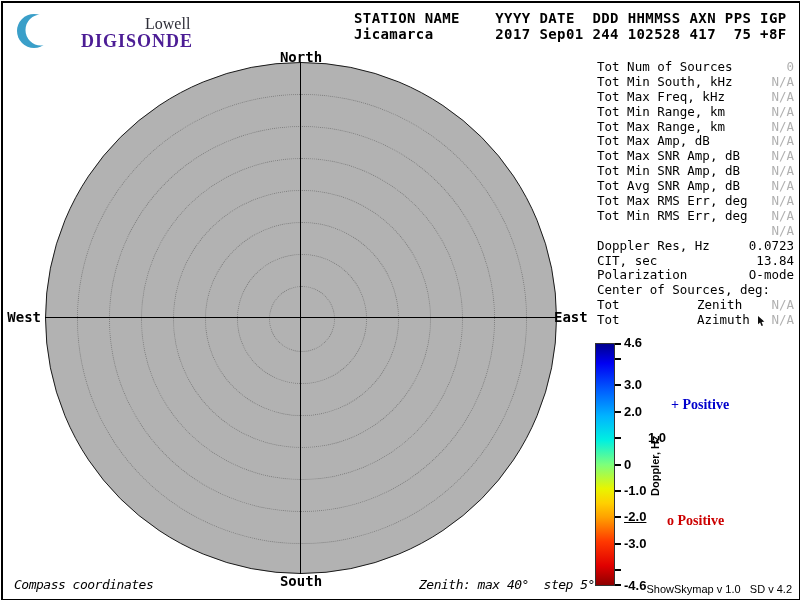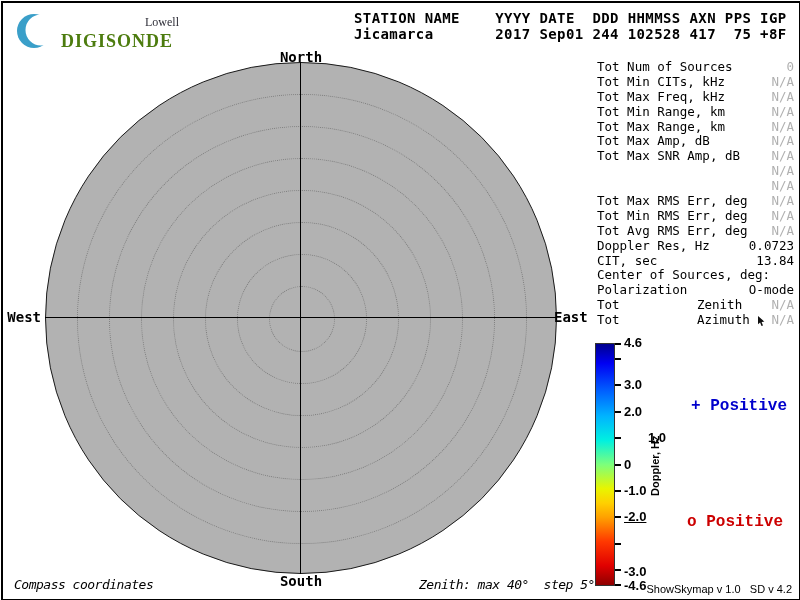--- a/index.html
+++ b/index.html
@@ -4,21 +4,21 @@
 <style>
   html,body{margin:0;padding:0;}
   body{width:800px;height:600px;position:relative;background:#ffffff;
        font-family:"DejaVu Sans Mono","Liberation Mono",monospace;overflow:hidden;}
   .page{position:absolute;left:1px;top:1px;width:796px;height:596px;border:2px solid #000;}
 
   
   .logo{position:absolute;left:12px;top:6px;width:230px;height:42px;}
   .logo svg{position:absolute;left:0;top:2px;}
   .logo-lowell{position:absolute;left:130px;top:6px;font-family:"Liberation Serif",serif;
-               font-size:12px;color:#2e2e38;}
+               font-size:16px;color:#2e2e38;}
   .logo-digisonde{position:absolute;left:46px;top:22px;font-family:"Liberation Serif",serif;
                font-weight:bold;font-size:18px;letter-spacing:1px;}
 
   
   .hdr{position:absolute;left:351px;white-space:pre;font-weight:bold;font-size:14px;
        letter-spacing:0.4px;color:#000;}
   .hdr.l1{top:7px;text-align:right;} .hdr.l2{top:23px;}
 
   
   .skymap{position:absolute;left:42px;top:59px;width:512px;height:512px;border-radius:50%;
@@ -44,22 +44,22 @@
   
   .cbar{position:absolute;left:592px;top:340px;width:20px;height:243px;
         border:1px solid #333;box-sizing:border-box;}
   .cbticks{position:absolute;left:592px;top:340px;width:60px;height:243px;}
   .cbtick{position:absolute;left:20px;width:6px;height:2px;background:#000;}
   .cbtick-label{position:absolute;left:29px;font-family:"Liberation Sans",sans-serif;
         font-weight:bold;font-size:13px;color:#000;white-space:nowrap;}
   .cbar-title{position:absolute;left:646px;top:422px;height:82px;width:14px;
         writing-mode:vertical-rl;transform:rotate(180deg);text-align:center;
         font-family:"Liberation Sans",sans-serif;font-weight:bold;font-size:11px;color:#000;}
-  .legend{position:absolute;font-family:Liberation Mono, monospace;font-weight:bold;
-        font-size:16px;white-space:pre;margin-left:20px;}
+  .legend{position:absolute;font-family:Liberation Serif, serif;font-weight:bold;
+        font-size:14px;white-space:pre;}
   .legend-pos{left:668px;top:394px;}
   .legend-neg{left:664px;top:510px;}
 
   
   .foot-italic{position:absolute;font-style:italic;font-size:13px;letter-spacing:-0.5px;
         color:#000;white-space:pre;}
   .foot-left{left:11px;top:574px;}
   .foot-center{left:416px;top:574px;}
   .version{position:absolute;right:7px;top:580px;font-family:"Liberation Sans",sans-serif;
         font-size:11px;color:#000;white-space:pre;}
@@ -68,21 +68,21 @@
 <body>
 
 <div class="page">
 
   <div class="logo">
     <svg width="38" height="40" viewBox="0 0 38 40">
       <circle cx="19" cy="20" r="17" fill="#3a9fc9"></circle>
       <circle cx="26" cy="19" r="15.5" fill="#ffffff"></circle>
     </svg>
     <div class="logo-lowell" style="color: rgb(46, 46, 56);">Lowell</div>
-    <div class="logo-digisonde" id="digisonde-text" style="color: #4d7c0f;">DIGISONDE</div>
+    <div class="logo-digisonde" id="digisonde-text" style="color: #4c1d95; margin-left: 20px;">DIGISONDE</div>
   </div>
 
   <div class="hdr l1">STATION NAME    YYYY DATE  DDD HHMMSS AXN PPS IGP</div>
   <div class="hdr l2">Jicamarca       2017 Sep01 244 102528 417  75 +8F</div>
 
   <div class="skymap" id="skymap" style="background: rgb(178, 178, 178);">
       <div class="ring" style="width: 64px; height: 64px; left: 223px; top: 223px;"></div>
       <div class="ring" style="width: 128px; height: 128px; left: 191px; top: 191px;"></div>
       <div class="ring" style="width: 192px; height: 192px; left: 159px; top: 159px;"></div>
       <div class="ring" style="width: 256px; height: 256px; left: 127px; top: 127px;"></div>
@@ -92,35 +92,35 @@
     </div>
   <div class="axis-h"></div>
   <div class="axis-v"></div>
   <div class="dir dir-n">North</div>
   <div class="dir dir-s">South</div>
   <div class="dir dir-w">West</div>
   <div class="dir dir-e">East</div>
 
   <div class="stats" id="stats">
       <div class="stat-row"><span class="stat-label">Tot Num of Sources</span><span class="stat-value na">0</span></div>
-      <div class="stat-row"><span class="stat-label">Tot Min CITs, kHz</span><span class="stat-value na">N/A</span></div>
+      <div class="stat-row"><span class="stat-label">Tot Min South, kHz</span><span class="stat-value na">N/A</span></div>
       <div class="stat-row"><span class="stat-label">Tot Max Freq, kHz</span><span class="stat-value na">N/A</span></div>
       <div class="stat-row"><span class="stat-label">Tot Min Range, km</span><span class="stat-value na">N/A</span></div>
       <div class="stat-row"><span class="stat-label">Tot Max Range, km</span><span class="stat-value na">N/A</span></div>
       <div class="stat-row"><span class="stat-label">Tot Max Amp, dB</span><span class="stat-value na">N/A</span></div>
       <div class="stat-row"><span class="stat-label">Tot Max SNR Amp, dB</span><span class="stat-value na">N/A</span></div>
-      <div class="stat-row"><span class="stat-value na">N/A</span></div>
-      <div class="stat-row"><span class="stat-value na">N/A</span></div>
+      <div class="stat-row"><span class="stat-label">Tot Min SNR Amp, dB</span><span class="stat-value na">N/A</span></div>
+      <div class="stat-row"><span class="stat-label">Tot Avg SNR Amp, dB</span><span class="stat-value na">N/A</span></div>
       <div class="stat-row"><span class="stat-label">Tot Max RMS Err, deg</span><span class="stat-value na">N/A</span></div>
       <div class="stat-row"><span class="stat-label">Tot Min RMS Err, deg</span><span class="stat-value na">N/A</span></div>
-      <div class="stat-row"><span class="stat-label">Tot Avg RMS Err, deg</span><span class="stat-value na">N/A</span></div>
+      <div class="stat-row"><span class="stat-value na">N/A</span></div>
       <div class="stat-row"><span class="stat-label">Doppler Res, Hz</span><span class="stat-value">0.0723</span></div>
       <div class="stat-row"><span class="stat-label">CIT, sec</span><span class="stat-value">13.84</span></div>
+      <div class="stat-row"><span class="stat-label">Polarization</span><span class="stat-value">O-mode</span></div>
       <div class="stat-row"><span class="stat-label">Center of Sources, deg:</span><span class="stat-value"></span></div>
-      <div class="stat-row"><span class="stat-label">Polarization</span><span class="stat-value">O-mode</span></div>
       <div class="stat-row"><span class="stat-label">Tot</span><span class="stat-mid">Zenith</span><span class="stat-value na">N/A</span></div>
       <div class="stat-row"><span class="stat-label">Tot</span><span class="stat-mid">Azimuth</span><span class="cursor-icon"><svg width="9" height="11" viewBox="0 0 9 11">
             <path d="M1 0 L1 8.2 L3.1 6.4 L4.5 10 L6 9.4 L4.6 5.9 L7.4 5.7 Z" fill="#111"></path>
           </svg></span><span class="stat-value na">N/A</span></div>
     </div>
 
   <div class="cbar" id="cbar" style="background: linear-gradient(rgb(0, 0, 141) 0%, rgb(0, 0, 243) 8%, rgb(0, 100, 255) 20%, rgb(0, 180, 255) 30%, rgb(0, 240, 224) 40%, rgb(124, 255, 124) 50%, rgb(232, 245, 0) 60%, rgb(255, 208, 0) 66%, rgb(255, 160, 0) 72%, rgb(255, 56, 0) 82%, rgb(224, 0, 0) 92%, rgb(142, 0, 0) 100%);"></div>
   <div class="cbticks" id="cbticks">
       <div class="cbtick" style="top: 0px;"></div>
       <div class="cbtick-label" style="top: -8px;">4.6</div>
@@ -131,21 +131,21 @@
       <div class="cbtick-label" style="top: 60.6739px;">2.0</div>
       <div class="cbtick" style="top: 94.087px;"></div>
       <div class="cbtick-label" style="top: 87.087px; margin-left: 24px;">1.0</div>
       <div class="cbtick" style="top: 120.5px;"></div>
       <div class="cbtick-label" style="top: 113.5px;">0</div>
       <div class="cbtick" style="top: 146.913px;"></div>
       <div class="cbtick-label" style="top: 139.913px;">-1.0</div>
       <div class="cbtick" style="top: 173.326px;"></div>
       <div class="cbtick-label" style="top: 166.326px; text-decoration: underline;">-2.0</div>
       <div class="cbtick" style="top: 199.739px;"></div>
-      <div class="cbtick-label" style="top: 192.739px; margin-top: 28px;">-3.0</div>
+      <div class="cbtick-label" style="top: 192.739px;">-3.0</div>
       <div class="cbtick" style="top: 226.152px;"></div>
       <div class="cbtick" style="top: 241px;"></div>
       <div class="cbtick-label" style="top: 235px; text-align: right;">-4.6</div>
     </div>
   <div class="cbar-title">Doppler, Hz</div>
   <div class="legend legend-pos" id="legend-pos" style="color: rgb(0, 0, 204);">+ Positive</div>
   <div class="legend legend-neg" id="legend-neg" style="color: rgb(204, 0, 0);">o Positive</div>
 
   <div class="foot-italic foot-left">Compass coordinates</div>
   <div class="foot-italic foot-center">Zenith: max 40°  step 5°</div>

